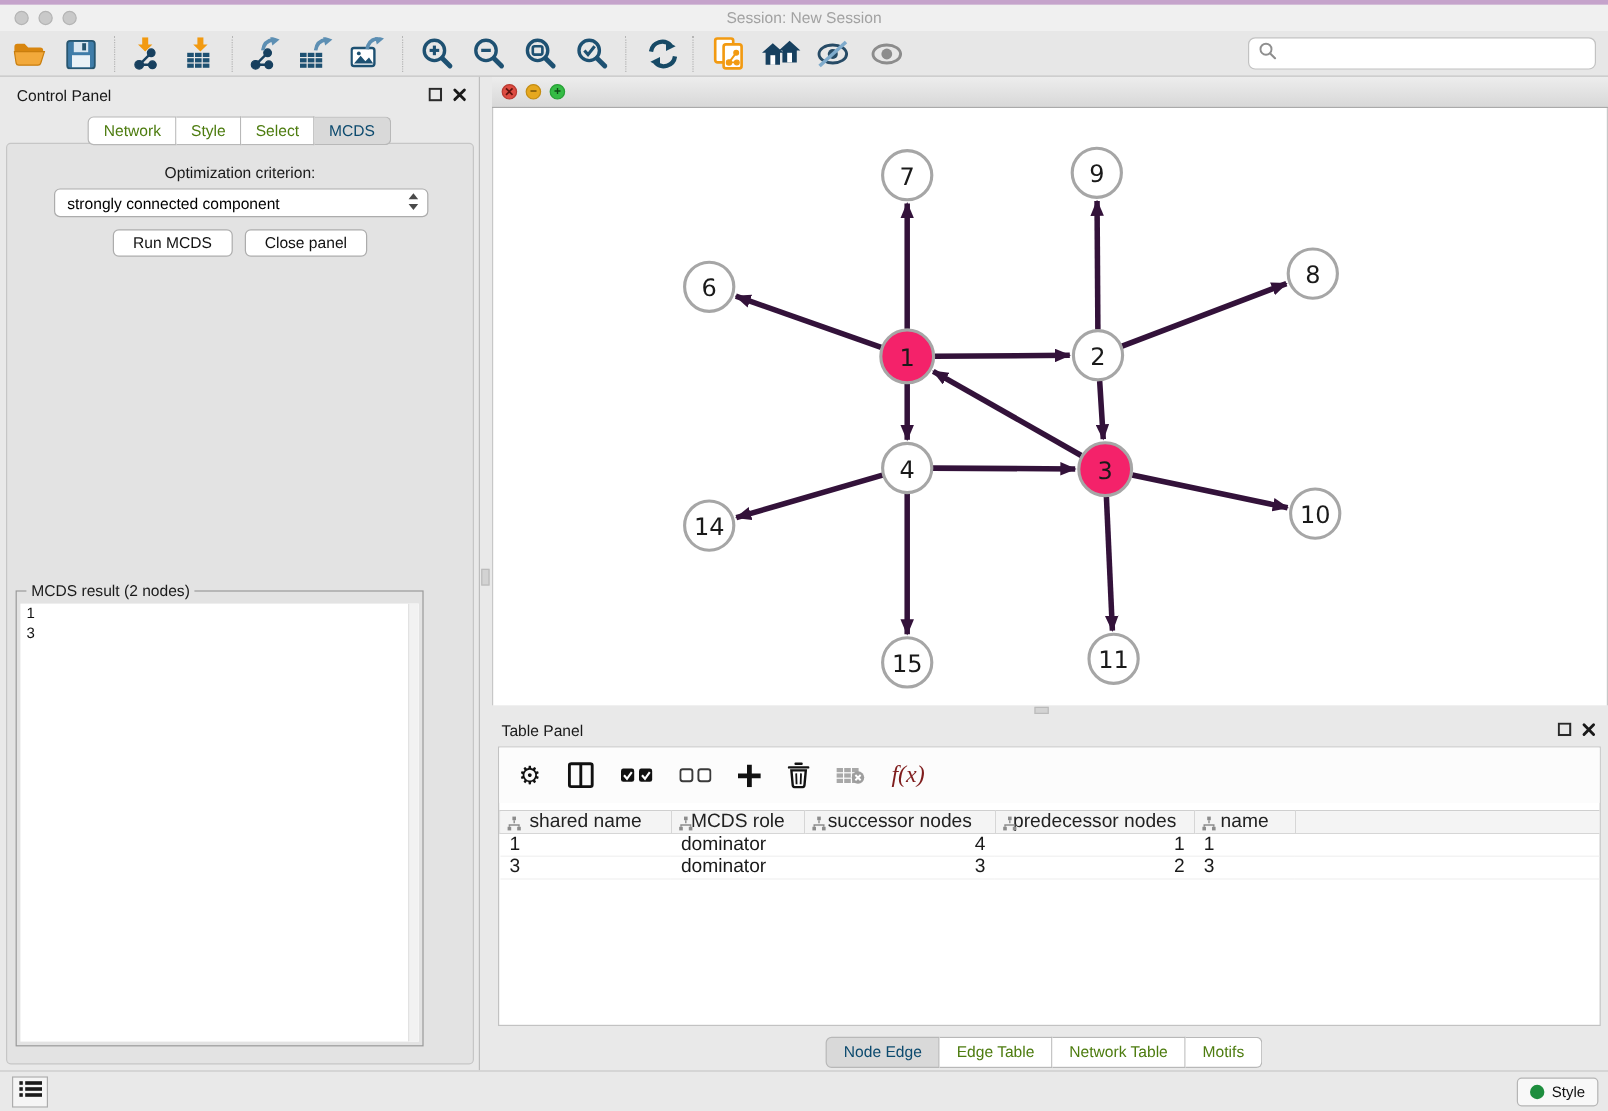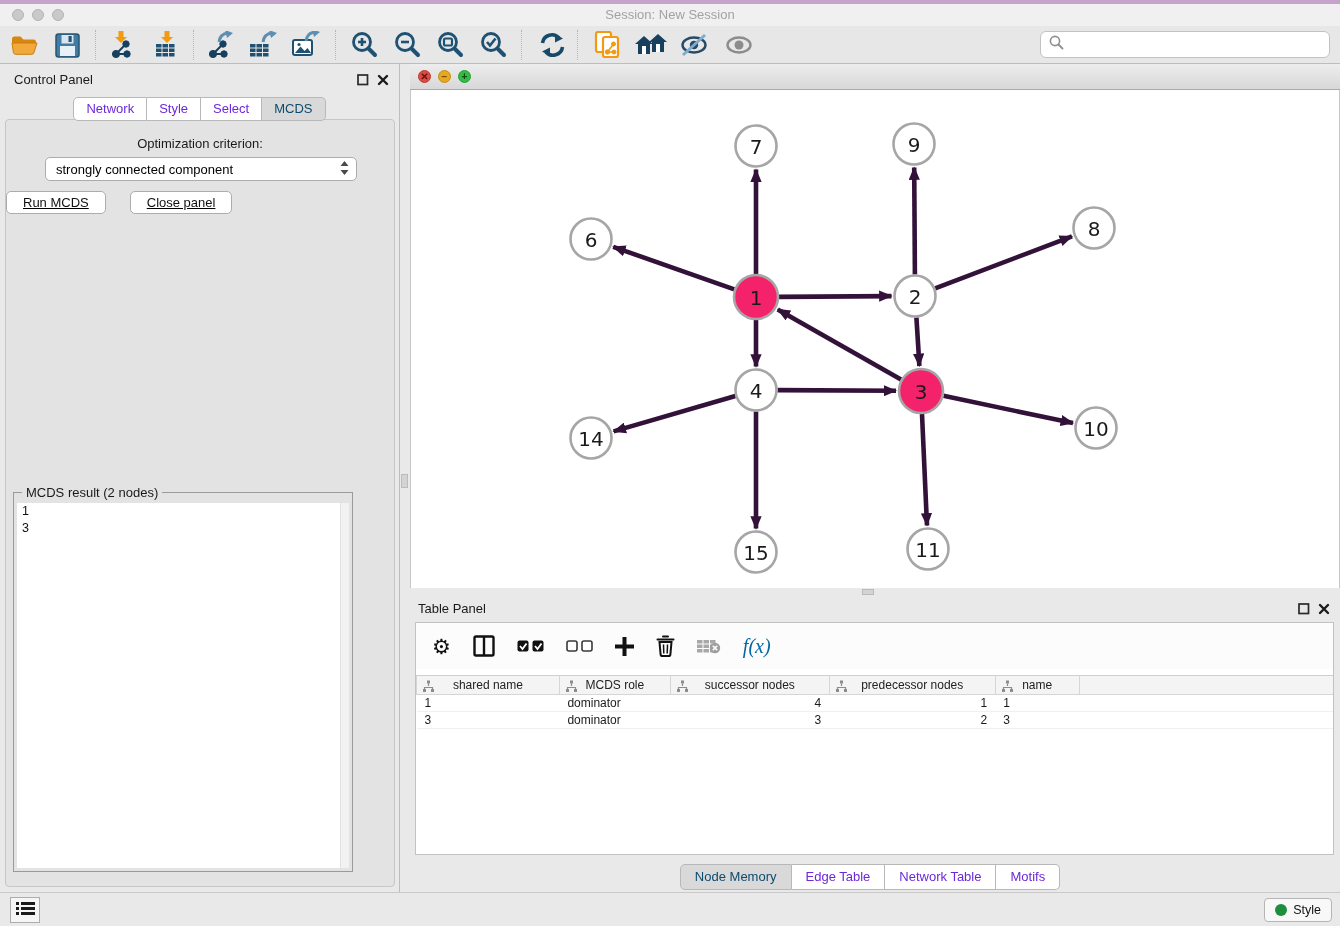--- a/index.html
+++ b/index.html
@@ -18,29 +18,29 @@
   .tb-sep { position:absolute; top:4px; width:0; height:30px; border-left:1px dotted #B5B5B5; }
   .searchbox { position:absolute; left:1040px; top:5px; width:290px; height:27px; background:#FFFFFF; border:1px solid #C2C2C2; border-radius:6px; display:flex; align-items:center; padding-left:8px; }
   .searchbox input { border:none; outline:none; flex:1; font-size:13px; margin-left:5px; background:transparent; font-family:"Liberation Sans",sans-serif; }
 
   
   .control-panel { position:absolute; left:0; top:64px; width:400px; height:828px; background:#E9E9E9; border-right:1px solid #BDBDBD; }
   .panel-header { position:relative; height:30px; }
   .panel-title { position:absolute; left:14px; top:8px; font-size:13px; color:#1A1A1A; }
   .panel-btns { position:absolute; right:10px; top:8px; display:flex; gap:8px; align-items:center; }
   .tabrow { position:absolute; top:33px; left:0; width:100%; display:flex; justify-content:center; z-index:3; }
-  .tab { font-size:13px; padding:3px 12px 4px; background:#FFFFFF; border:1px solid #B8B8B8; border-left:none; color:#6d28d9; cursor:default; }
+  .tab { font-size:13px; padding:3px 12px 4px; background:#FFFFFF; border:1px solid #B8B8B8; border-left:none; color:#4d7c0f; cursor:default; }
   .tab:first-child { border-left:1px solid #B8B8B8; border-radius:5px 0 0 5px; }
   .tab:last-child { border-radius:0 5px 5px 0; }
   .tab.selected { background:#D9D9D9; color:#0c4a6e; }
   .cp-content { position:absolute; left:5px; top:55px; width:390px; height:768px; background:#E3E3E3; border:1px solid #C6C6C6; border-radius:4px; }
   .opt-label { position:absolute; top:16px; width:100%; text-align:center; font-size:13px; color:#1A1A1A; }
   .dropdown { position:absolute; left:39px; top:37px; width:312px; height:24px; background:#FFFFFF; border:1px solid #ACACAC; border-radius:5px; display:flex; align-items:center; padding:0 6px 0 10px; font-size:13px; }
   .dropdown .dd-label { flex:1; }
-  .btnrow { position:absolute; left:0; top:71px; width:100%; display:flex; gap:24px;text-decoration:underline; }
+  .btnrow { position:absolute; left:0; top:71px; width:100%; display:flex; justify-content:center; gap:10px; }
   .pushbtn { font-size:13px; background:#FFFFFF; border:1px solid #ACACAC; border-radius:5px; padding:3px 16px; color:#111; cursor:default; }
   .result-group { position:absolute; left:7px; top:372px; width:340px; height:380px; border:1px solid #9A9A9A; }
   .result-legend { position:absolute; left:8px; top:-8px; background:#E3E3E3; padding:0 4px; font-size:13px; color:#1A1A1A; }
   .result-area { position:absolute; left:3px; top:10px; right:3px; bottom:3px; background:#FFFFFF; overflow:hidden; }
   .result-line { font-size:12.5px; color:#111; padding-left:5px; line-height:17px; }
   .result-scroll { position:absolute; right:0; top:0; width:9px; height:100%; background:#F2F2F2; border-left:1px solid #E2E2E2; }
 
   
   .v-splitter { position:absolute; left:400px; top:64px; width:10px; height:828px; background:#E9E9E9; }
   .v-handle { position:absolute; left:1px; top:410px; width:7px; height:14px; background:#D3D3D3; border:1px solid #BBB; }
@@ -53,21 +53,21 @@
   .net-title { position:absolute; width:100%; text-align:center; top:5px; font-size:13px; color:#1A1A1A; }
   .net-light { position:absolute; top:6px; width:13px; height:13px; border-radius:50%; display:flex; align-items:center; justify-content:center; font-size:10px; font-weight:bold; color:#7A3A10; }
   .net-canvas { position:absolute; left:0; top:26px; width:930px; height:498px; background:#FFFFFF; border-left:1px solid #C7C7C7; border-right:1px solid #C7C7C7; }
 
   
   .table-panel { position:absolute; left:400px; top:596px; width:940px; height:296px; background:#E9E9E9; }
   .tp-inner { position:absolute; left:15px; top:26px; width:919px; height:233px; background:#FFFFFF; border:1px solid #C2C2C2; }
   .tp-toolbar { position:absolute; left:0; top:0; width:100%; height:46px; background:#FCFCFC; display:flex; align-items:center; gap:22px; padding-left:16px; }
   .tp-tool { display:flex; align-items:center; justify-content:center; cursor:default; }
   .grid-wrap { position:absolute; left:0; top:52px; right:0; bottom:0; overflow:hidden; }
-  table.datatable { border-collapse:collapse; table-layout:fixed; font-size:12px; }
+  table.datatable { border-collapse:collapse; table-layout:fixed; font-size:16px; }
   table.datatable th { height:19px; background:#F4F4F4; border:1px solid #D6D6D6; border-top:1px solid #CFCFCF; font-weight:normal; color:#222; position:relative; }
   table.datatable th .th-label { display:inline-block; width:100%; text-align:center; }
   table.datatable th .th-icon { position:absolute; left:5px; top:4px; }
   table.datatable td { height:17px; color:#1A1A1A; padding:0 8px; border-bottom:1px solid #F0F0F0; white-space:nowrap; overflow:hidden; }
   td.al-right { text-align:right; padding-right:14px; }
   td.al-left { text-align:left; }
   .tp-tabs { position:absolute; left:0; top:268px; width:100%; display:flex; justify-content:center; }
 
   
   .statusbar { position:absolute; left:0; top:892px; width:1340px; height:34px; background:#E9E9E9; border-top:1px solid #C9C9C9; }
@@ -464,21 +464,21 @@
                 <rect x="6.5" y="6.5" width="5.5" height="3.5" fill="#A8A8A8"></rect>
                 <rect x="13" y="6.5" width="5.5" height="3.5" fill="#A8A8A8"></rect>
                 <rect x="0" y="11" width="5.5" height="3.5" fill="#A8A8A8"></rect>
                 <rect x="6.5" y="11" width="5.5" height="3.5" fill="#A8A8A8"></rect>
                 <rect x="13" y="11" width="5.5" height="3.5" fill="#A8A8A8"></rect>
               </g>
               <circle cx="18" cy="10" r="5.2" fill="#9E9E9E"></circle>
               <path d="M15.8 7.8 l4.4 4.4 M20.2 7.8 l-4.4 4.4" stroke="#FFF" stroke-width="1.6"></path>
             </svg>
           </span>
-          <span class="tp-tool" style="font-family:'Liberation Serif',serif;font-style:italic;font-size:20px;color:#0369a1;">f(x)</span>
+          <span class="tp-tool" style="font-family:'Liberation Serif',serif;font-style:italic;font-size:20px;color:#7f1d1d;">f(x)</span>
         </div>
       <div class="grid-wrap">
         <table class="datatable" id="node-table">
             <colgroup>
               <col style="width:143px">
               <col style="width:111px">
               <col style="width:159px">
               <col style="width:166px">
               <col style="width:84px">
               <col style="width:254px">
@@ -551,21 +551,21 @@
                 <td class="al-right">3</td>
                 <td class="al-right">2</td>
                 <td class="al-left">3</td>
                 <td></td>
               </tr>
             </tbody>
           </table>
       </div>
     </div>
     <div class="tp-tabs" id="tp-tabs">
-        <span class="tab selected" style="padding:4px 14px 5px;">Node Memory</span>
+        <span class="tab selected" style="padding:4px 14px 5px;">Node Edge</span>
         <span class="tab" style="padding:4px 14px 5px;">Edge Table</span>
         <span class="tab" style="padding:4px 14px 5px;">Network Table</span>
         <span class="tab" style="padding:4px 14px 5px;">Motifs</span>
       </div>
   </div>
 
   <div class="statusbar">
     <div class="list-btn">
         <span id="list-ic"><svg width="19" height="15">
             <g fill="#1A1A1A">

